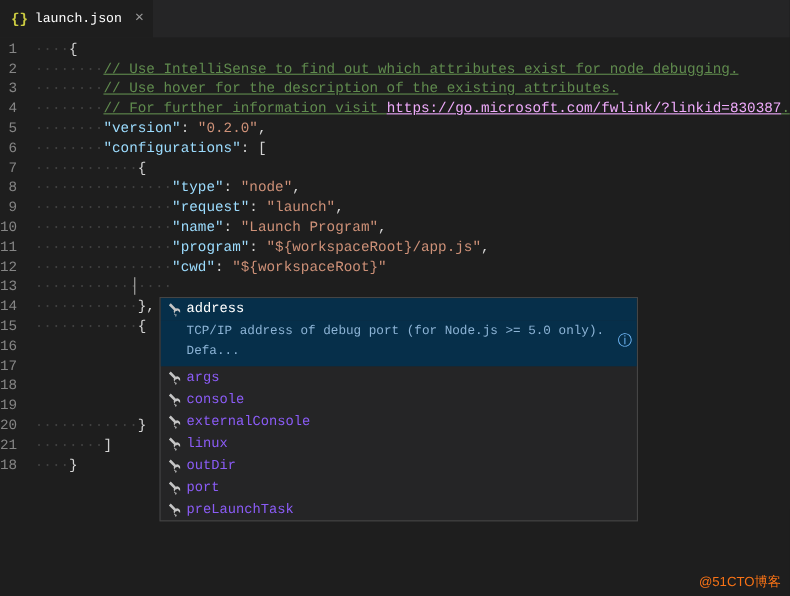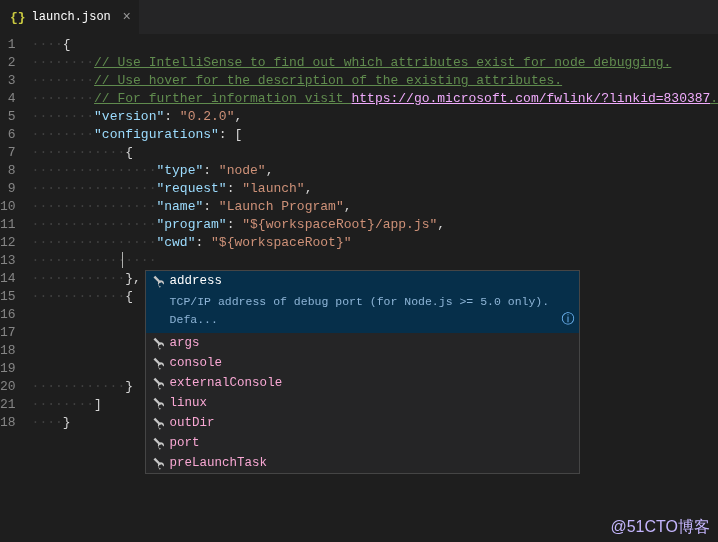--- a/index.html
+++ b/index.html
@@ -14,26 +14,26 @@
 .code { flex: 1; padding-top: 2px; line-height: 18px; position: relative; }
 .line { height: 18px; white-space: pre; }
 .ws { color: #404040; }
 .pn { color: #d4d4d4; }
 .cm { color: #608b4e; text-decoration: underline; }
 .ln { color: #f0abfc; text-decoration: underline; margin-top: 15px; }
 .ky { color: #9cdcfe; }
 .st { color: #ce9178; }
 .cursor-line { position: absolute; top: 218px; left: 90px; width: 1px; height: 16px; background: #aeafad; }
 .suggest { position: absolute; top: 236px; left: 90px; width: 435px; background: #252526; border: 1px solid #454545; font-size: 12.5px; z-index: 10; max-height: 270px; overflow: hidden; margin-left: 23px; }
-.sg-item { display: flex; align-items: center; height: 20px; padding: 0 4px; gap: 6px; color: #f9a8d4; }
+.sg-item { display: flex; align-items: center; height: 20px; padding: 0 4px; gap: 6px; color: #8b5cf6; }
 .sg-item.sel { background: #062f4a; color: #fff; }
-.sg-detail { background: #062f4a; color: #8db4d6; font-size: 11.5px; padding: 2px 4px 4px 24px; display: flex; justify-content: space-between; align-items: flex-end; }
+.sg-detail { background: #062f4a; color: #8db4d6; font-size: 11.5px; padding: 2px 4px 4px 24px; display: flex; justify-content: space-between; align-items: center; }
 .wrench { width: 14px; height: 14px; flex-shrink: 0; }
 .info-ico { color: #75beff; font-size: 13px; flex-shrink: 0; margin-left: 6px; }
-.watermark { position: absolute; right: 8px; bottom: 4px; color: #c4b5fd; font-size: 16px; font-family: sans-serif; }
+.watermark { position: absolute; right: 8px; bottom: 4px; color: #f97316; font-size: 12px; font-family: sans-serif; }
 </style>
 </head>
 <body>
 
 <div class="tab-bar">
   <div class="tab">
     <span class="json-icon">{}</span>
     <span>launch.json</span>
     <span class="close-x">×</span>
   </div>

